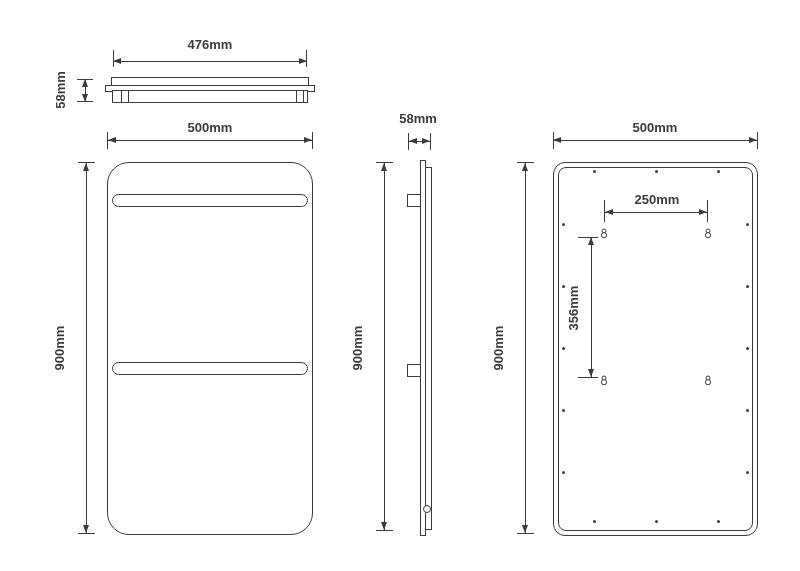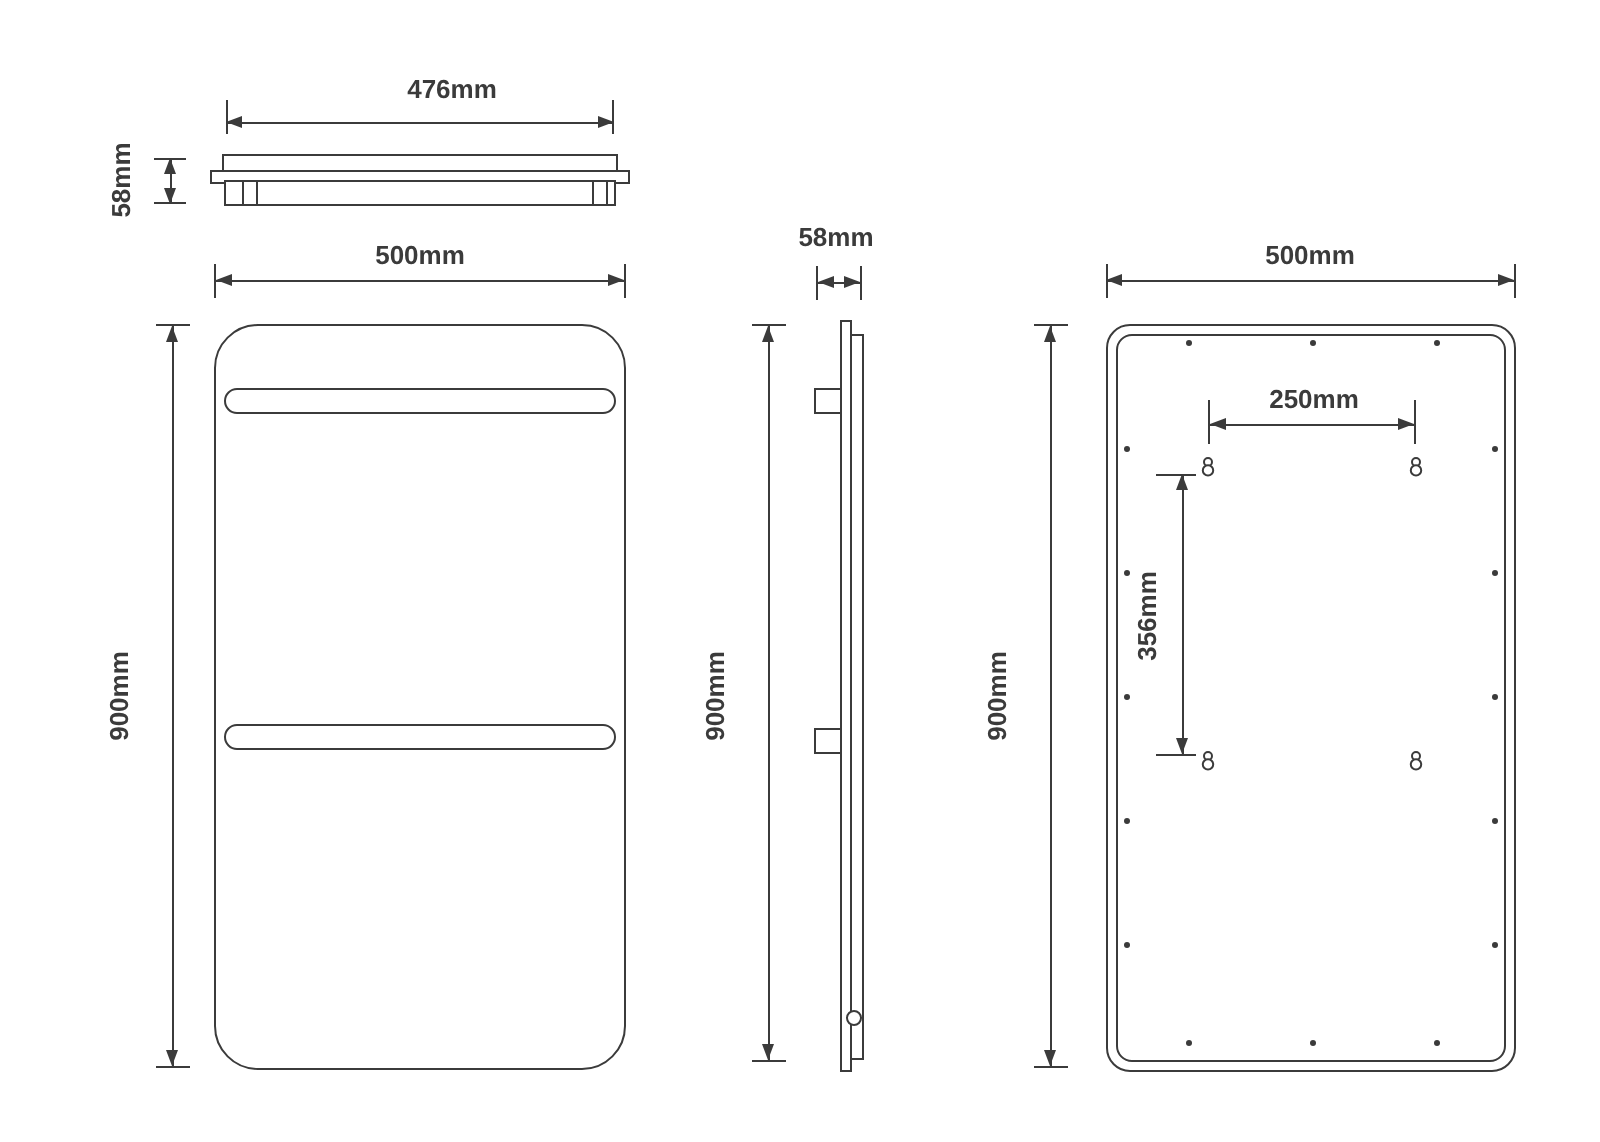--- a/index.html
+++ b/index.html
@@ -20,21 +20,21 @@
   .keyhole { position:absolute; color:var(--ln); }
   .pill { border-radius:999px; }
 </style>
 </head>
 <body>
 
 <div class="canvas">
 
   <div>
 
-    <div class="lbl" style="left:166px; top:37px; width:120px;">476mm</div>
+    <div class="lbl" style="left:150px; top:37px; width:120px;">476mm</div>
     <div class="ln" style="left:113px; top:61px; width:194px; height:1px;"></div>
     <div class="ln" style="left:113px; top:50px; width:1px; height:17px;"></div>
     <div class="ln" style="left:306px; top:50px; width:1px; height:17px;"></div>
     <div class="ar ar-l" style="left:113px; top:58px;"></div>
     <div class="ar ar-r" style="left:299px; top:58px;"></div>
 
     <div class="lbl vlbl" style="left:21px; top:82px; width:80px;">58mm</div>
     <div class="ln" style="left:77px; top:79px; width:16px; height:1px;"></div>
     <div class="ln" style="left:77px; top:101px; width:16px; height:1px;"></div>
     <div class="ln" style="left:85px; top:79px; width:1px; height:23px;"></div>

